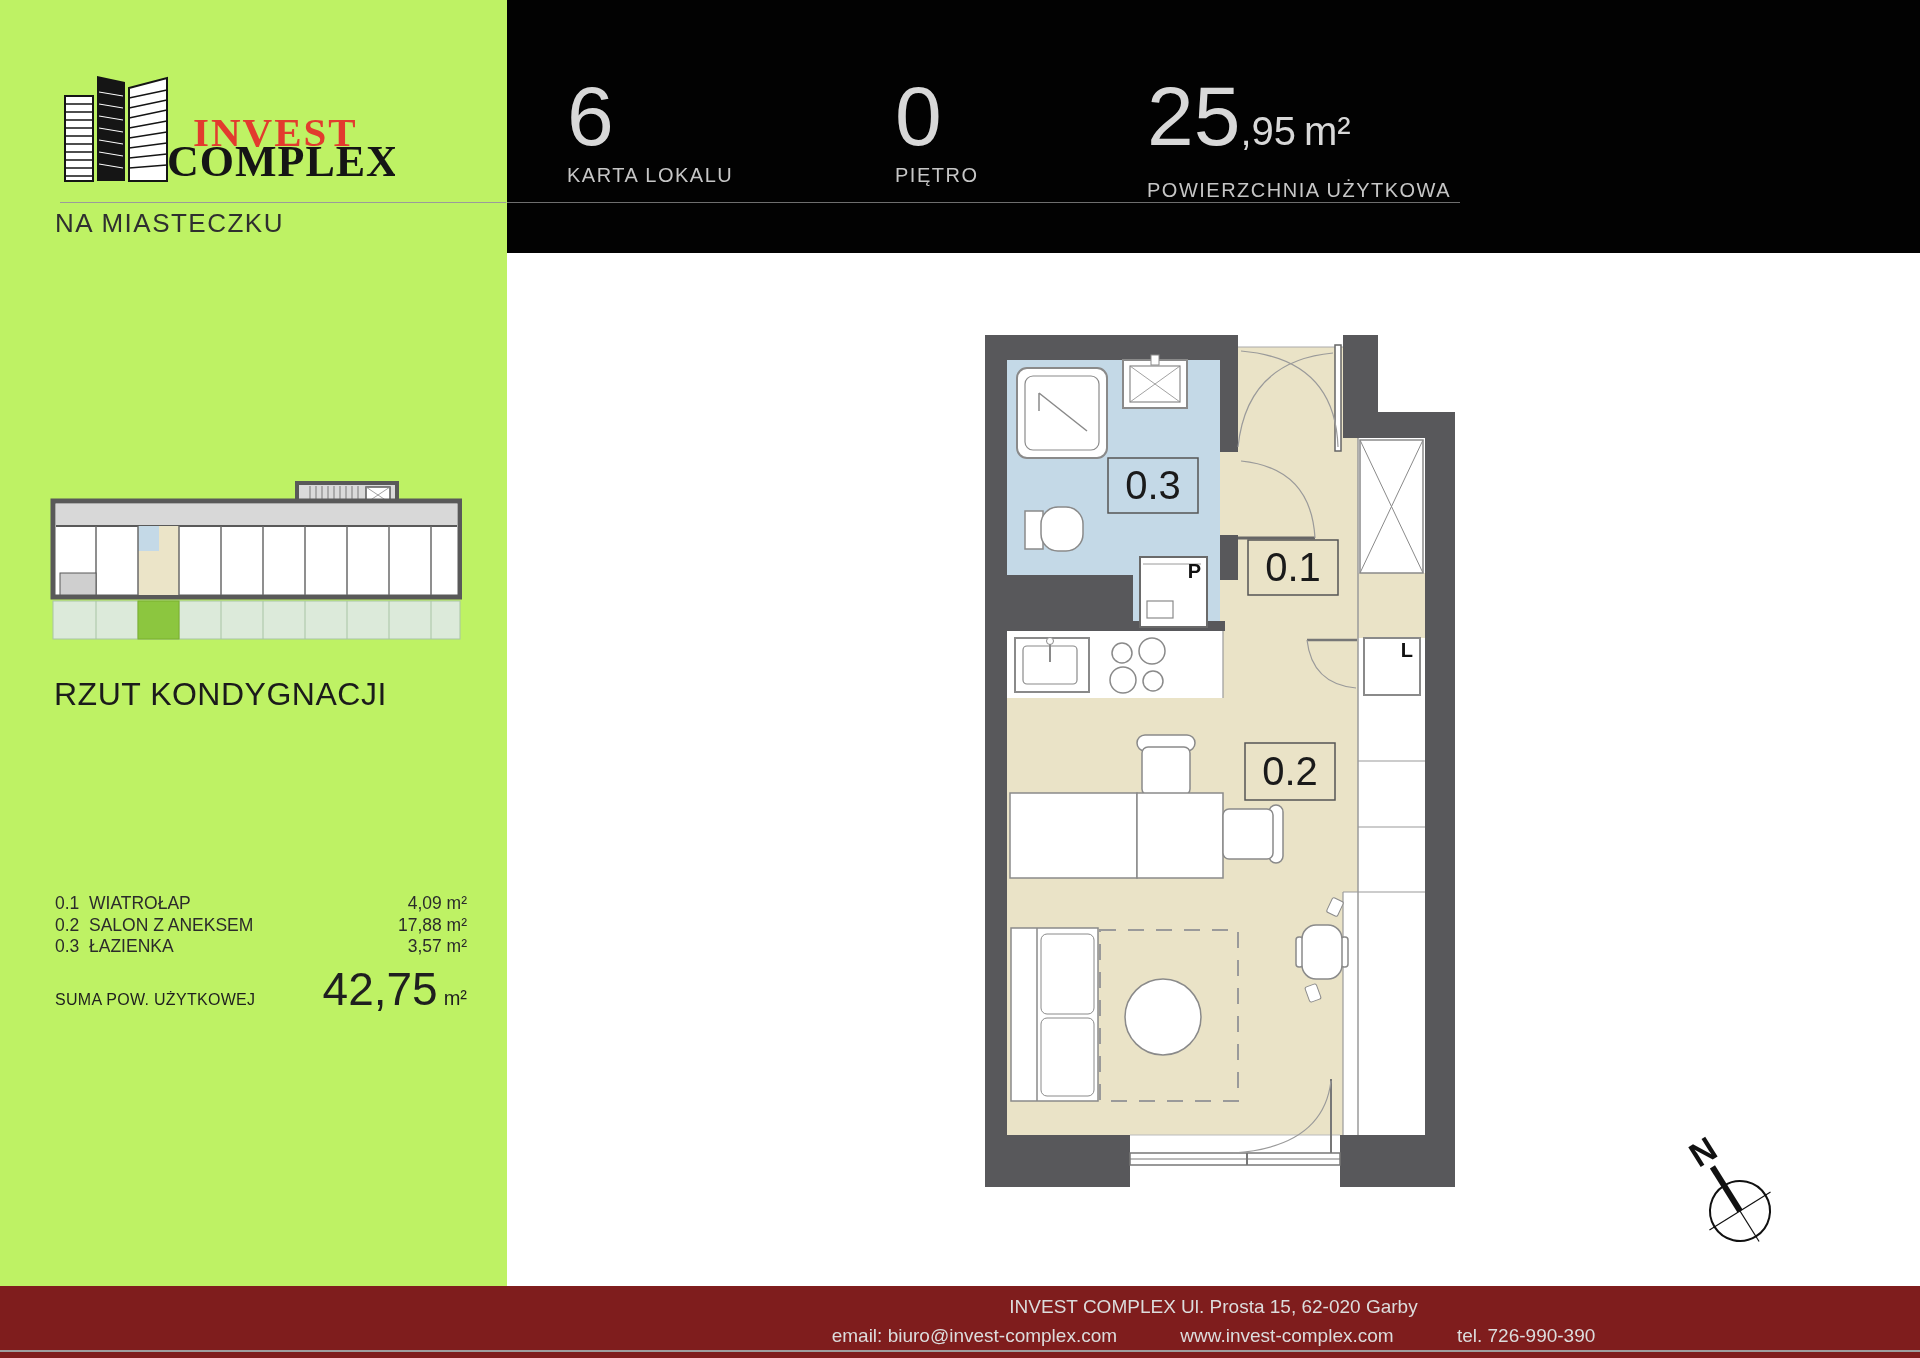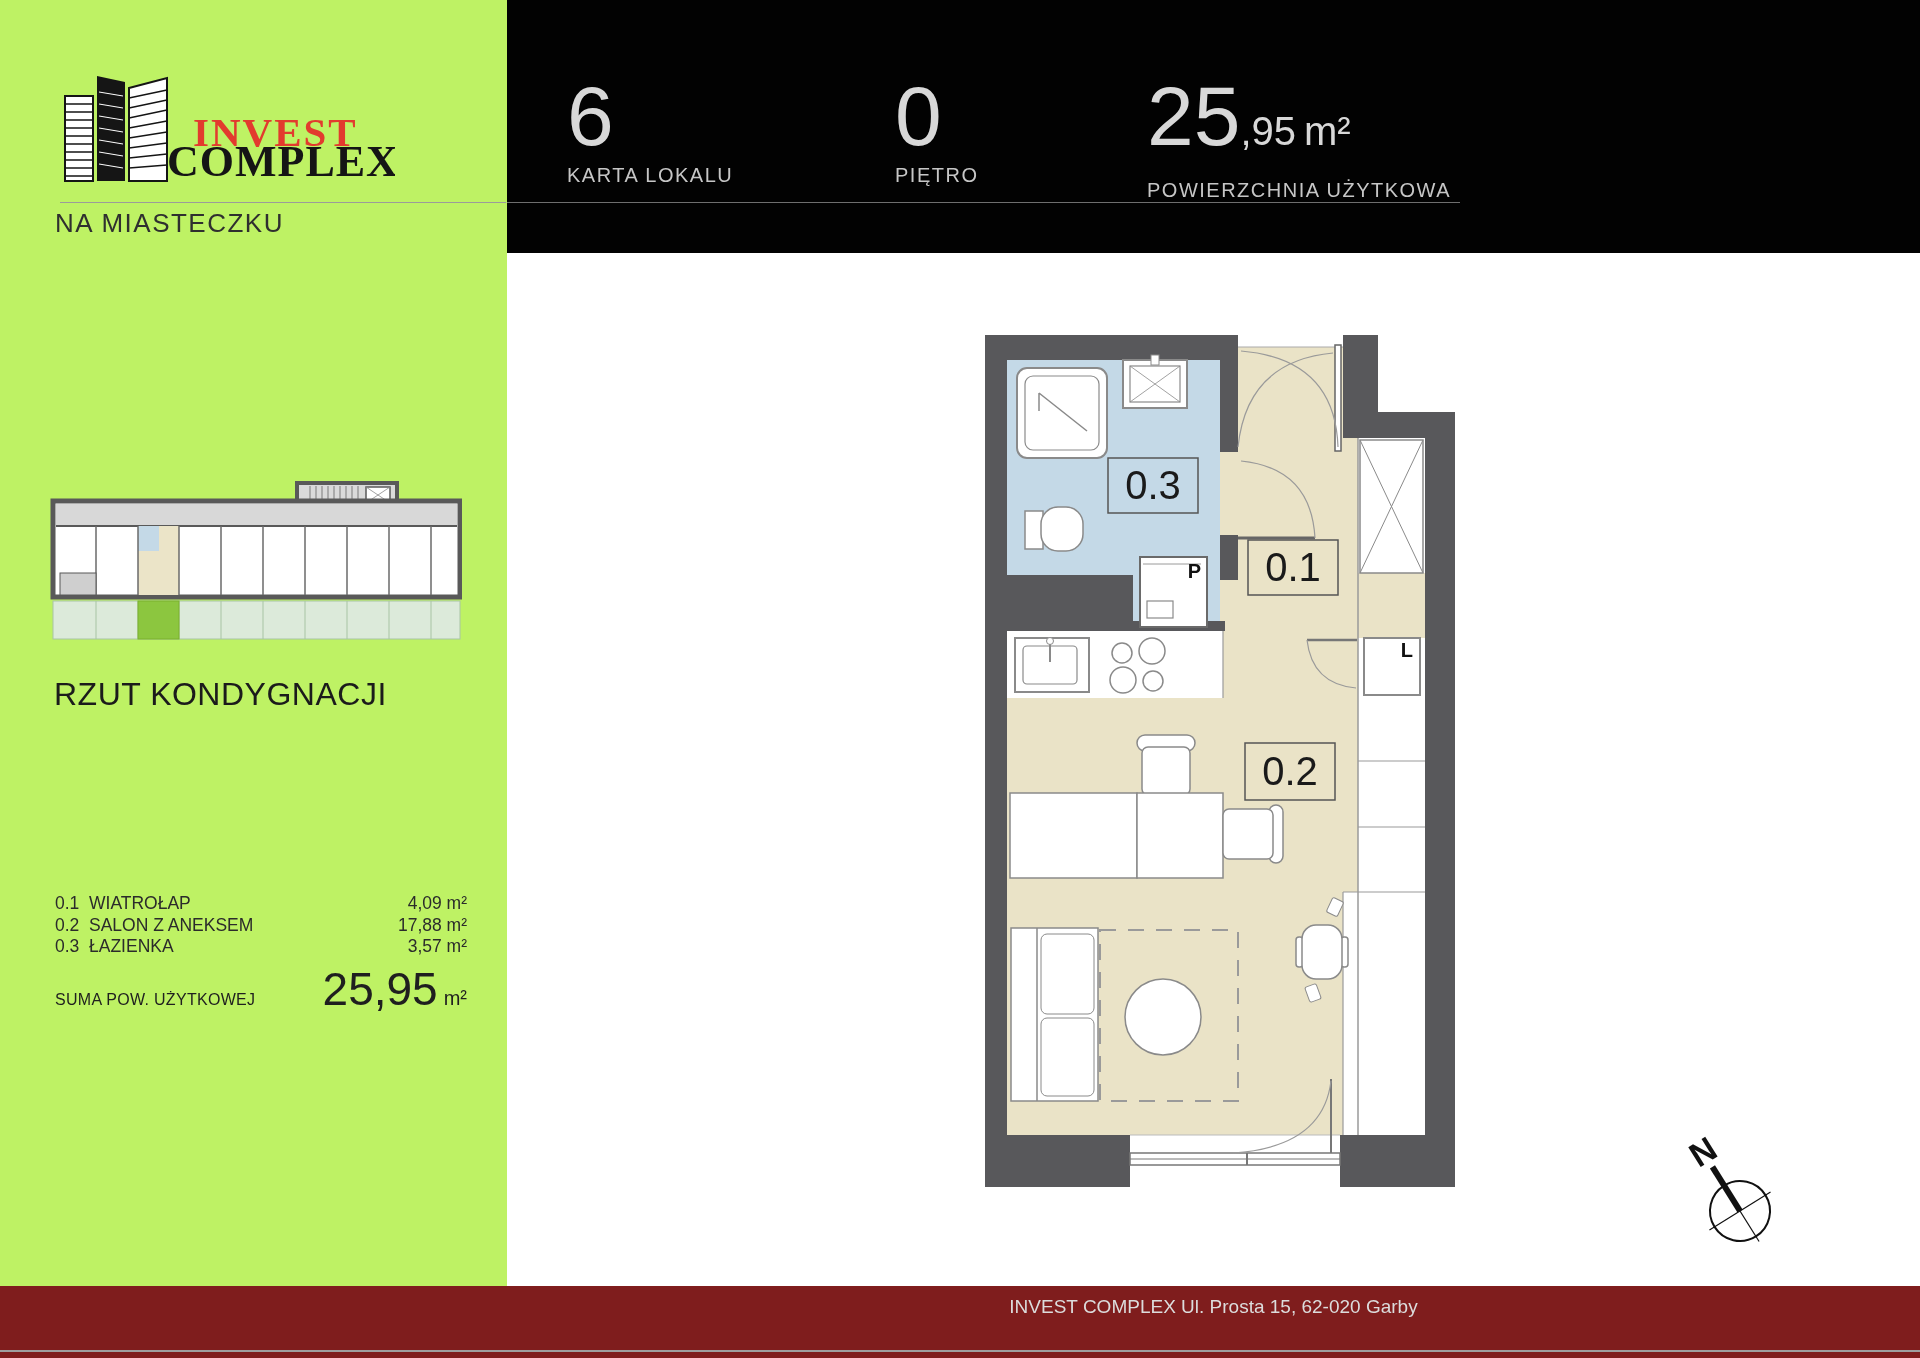--- a/index.html
+++ b/index.html
@@ -132,21 +132,21 @@
       <div class="room-row">
         <span class="room-no">0.3</span>
         <span class="room-name">ŁAZIENKA</span>
         <span class="room-area">3,57 m²</span>
       </div>
     </div>
 
     <div class="sum-row">
       <span class="sum-label">SUMA POW. UŻYTKOWEJ</span>
       <span class="sum-value-wrap">
-        <span class="sum-value">25,95</span>
+        <span class="sum-value">42,75</span>
         <span class="sum-unit">m²</span>
       </span>
     </div>
   </div>
 
   <div class="header">
     <div class="stat stat-unit-no">
       <div class="stat-number">6</div>
       <div class="stat-label">KARTA LOKALU</div>
     </div>
@@ -302,17 +302,22 @@
       <line x1="60" y1="34" x2="60" y2="86" stroke-width="6"></line>
       <line x1="60" y1="86" x2="60" y2="122" stroke-width="1.2"></line>
       <line x1="24" y1="86" x2="96" y2="86" stroke-width="1.2"></line>
       <text x="60" y="28" text-anchor="middle" font-size="34" font-weight="bold" fill="#111" stroke="none">N</text>
     </g>
   </svg>
 
   <div class="footer">
     <div class="footer-text">
       <div class="footer-line1">INVEST COMPLEX Ul. Prosta 15, 62-020 Garby</div>
+      <div class="footer-line2">
+        <span>email: biuro@invest-complex.com</span>
+        <span>www.invest-complex.com</span>
+        <span>tel. 726-990-390</span>
+      </div>
     </div>
     <div class="footer-edge"></div>
   </div>
 
 </div>
 
 </body></html>

